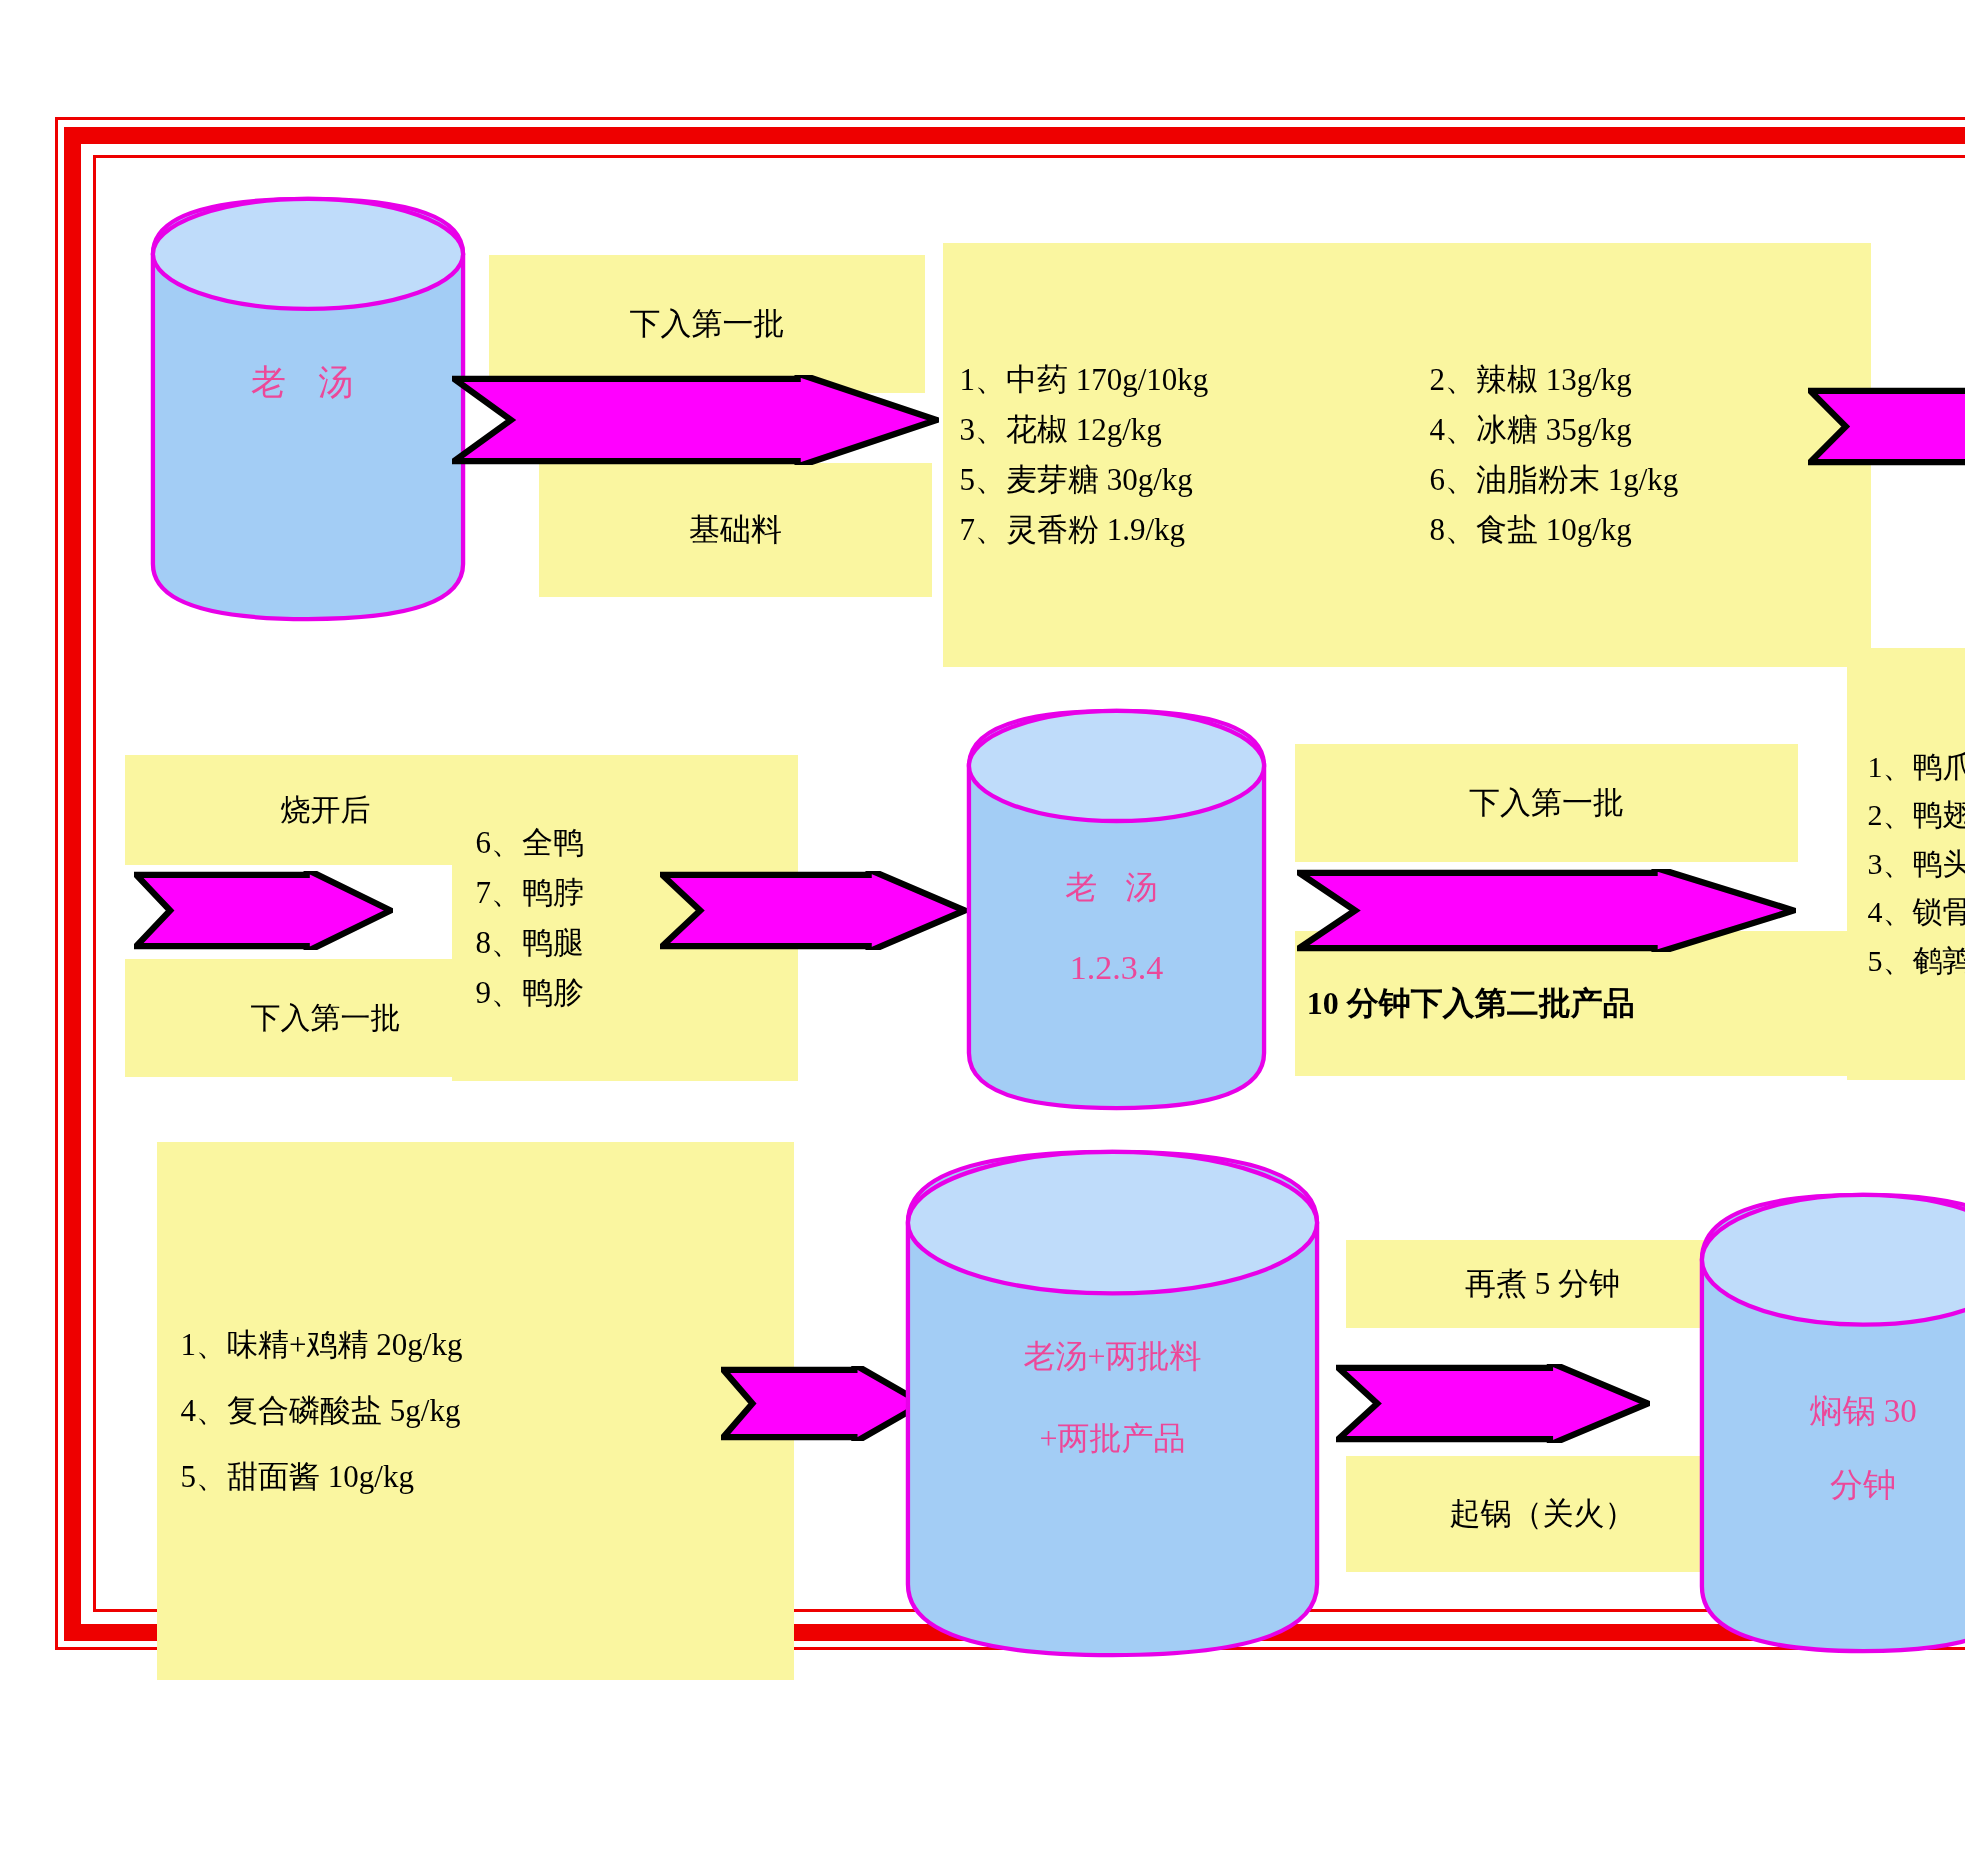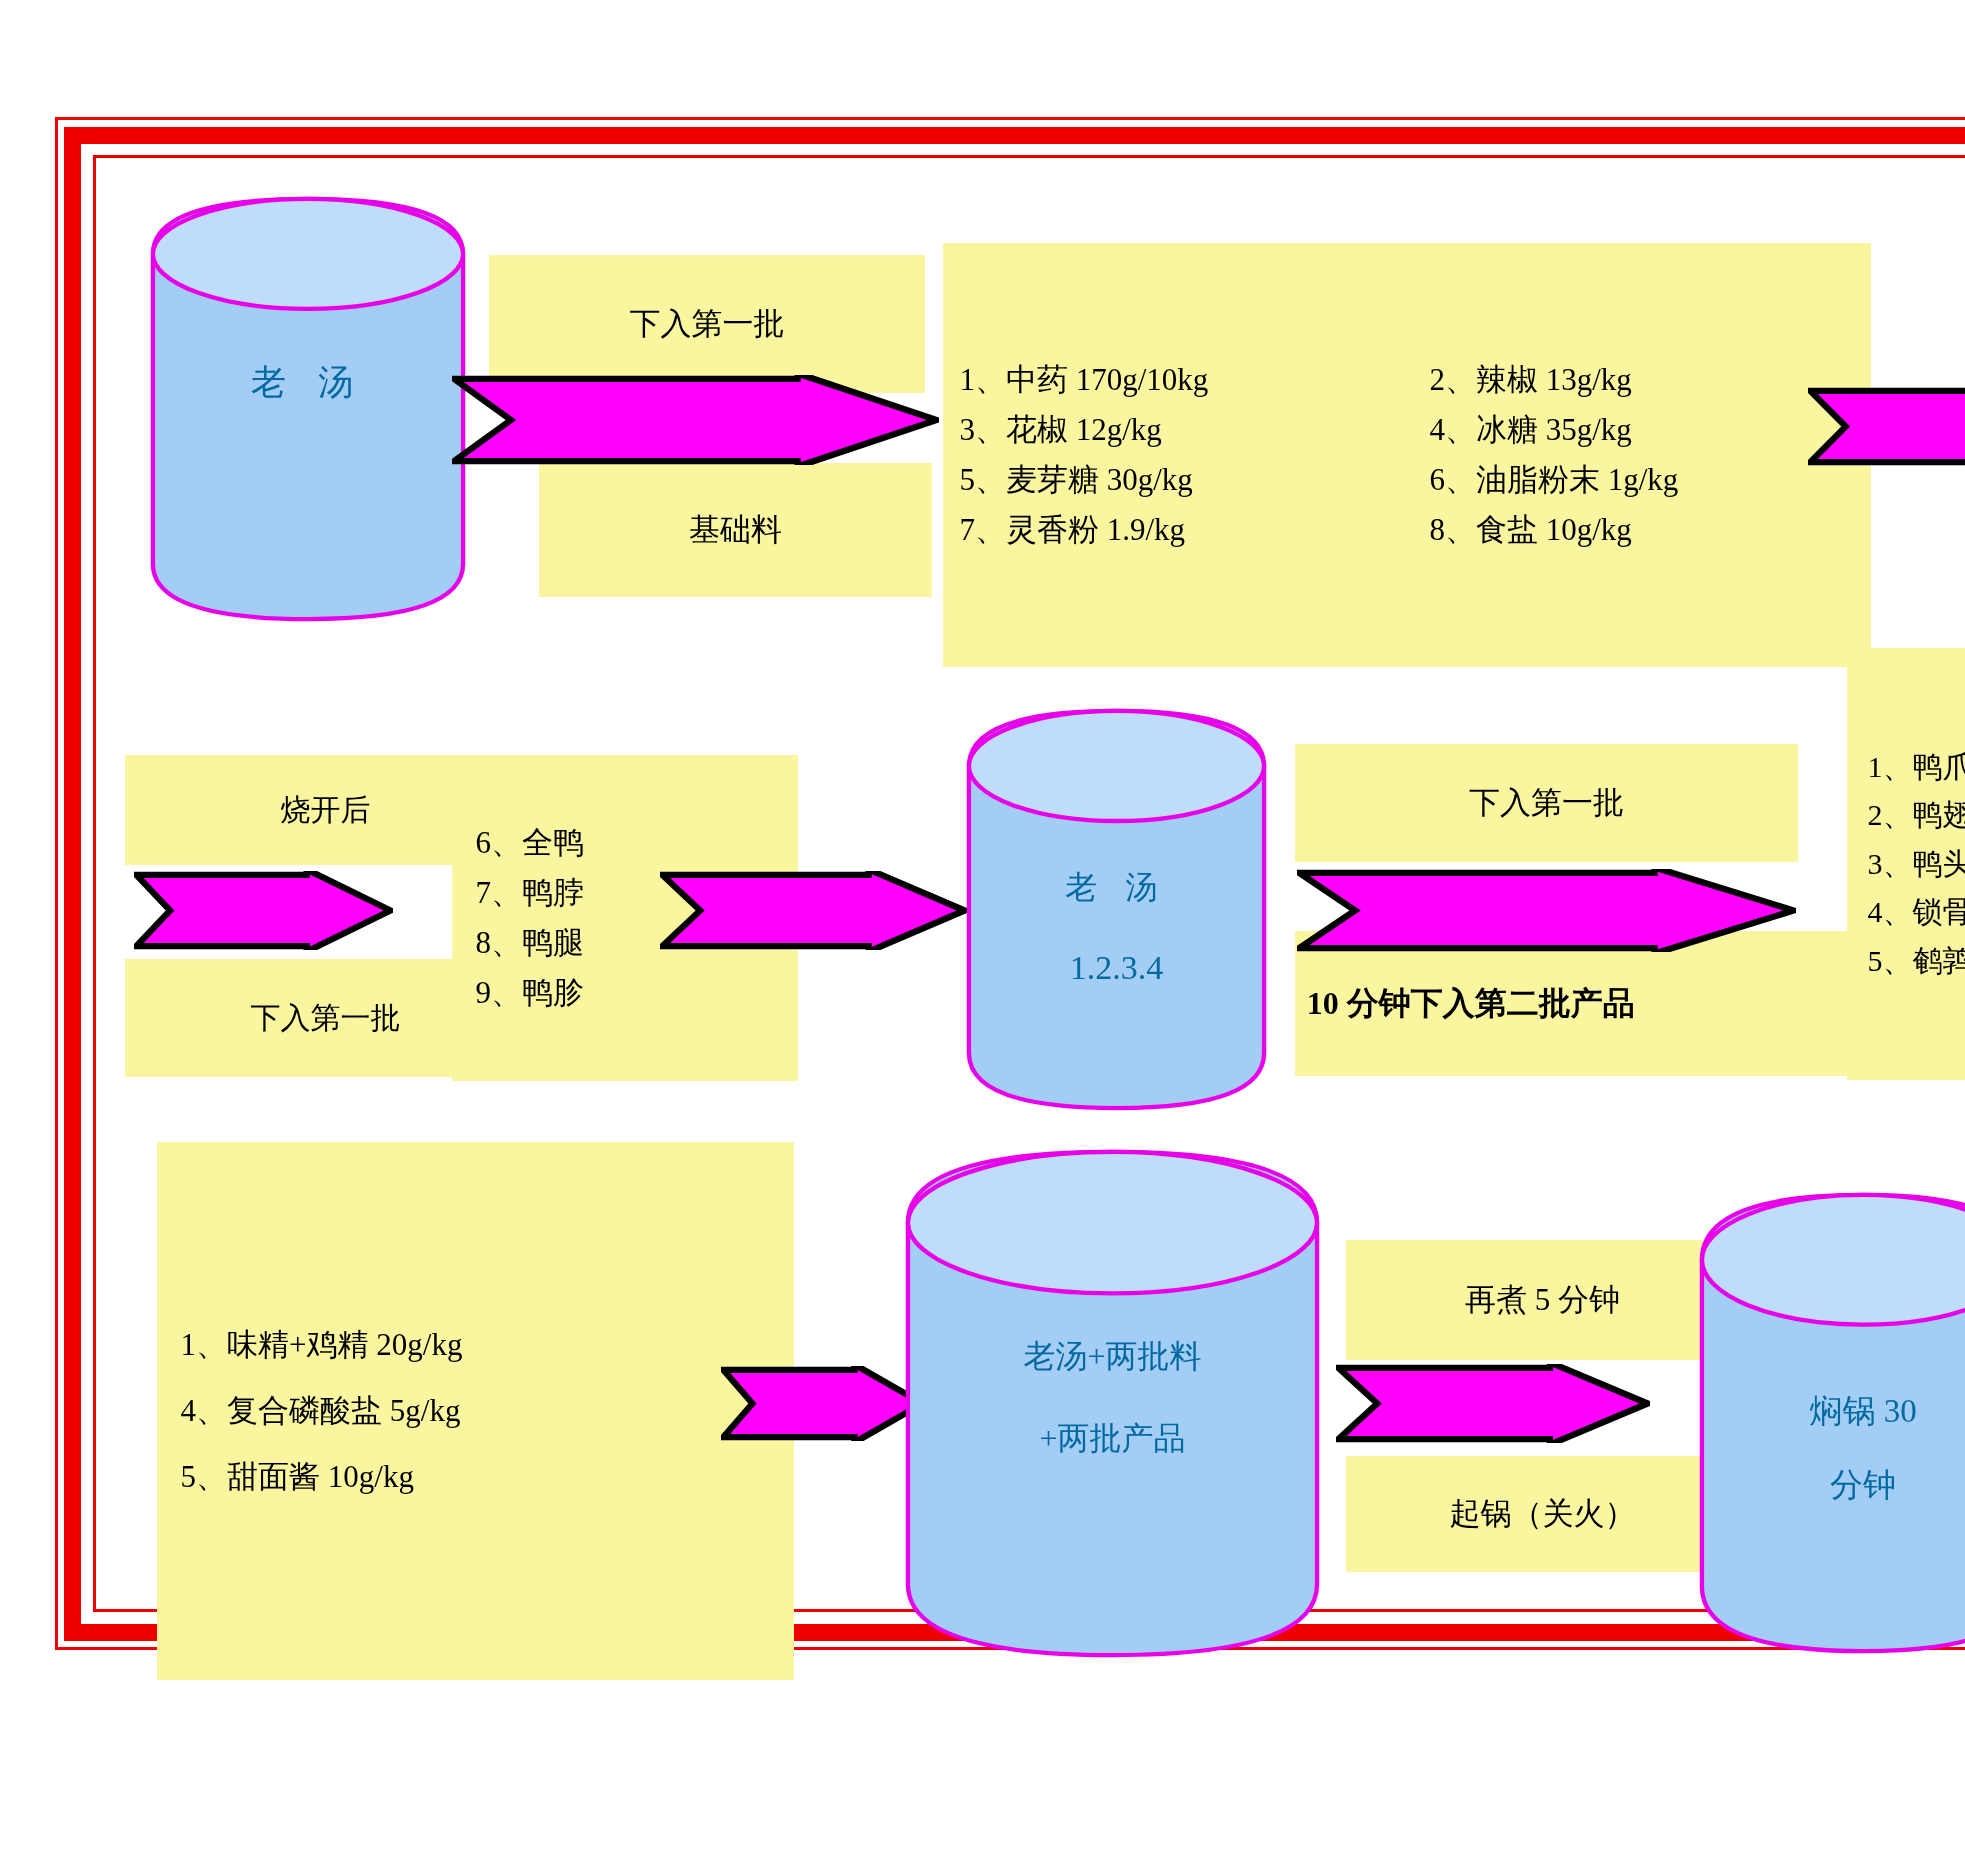--- a/index.html
+++ b/index.html
@@ -30,21 +30,21 @@
   }
   .ybox .ln{line-height:1.62;}
   .ctr{align-items:center;text-align:center;}
   .lft{align-items:flex-start;text-align:left;}
 
   
   .cyl{position:absolute;}
   .cyl svg{position:absolute;left:0;top:0;width:100%;height:100%;display:block;}
   .cyl .cyltext{
     position:absolute;left:0;width:100%;
-    text-align:center;color:#0369a1;z-index:3;white-space:nowrap;
+    text-align:center;color:#ec4899;z-index:3;white-space:nowrap;
     line-height:1.45;
   }
 
   
   .arrow{position:absolute;}
   .arrow svg{width:100%;height:100%;display:block;}
 </style>
 </head>
 <body>
 
@@ -171,21 +171,21 @@
 
 <div class="cyl" style="left:904px;top:1148px;width:417px;height:511px;">
   <svg viewBox="0 0 1060 1300" preserveAspectRatio="none">
     <path d="M10 190 Q10 10 530 10 Q1050 10 1050 190 L1050 1110 Q1050 1290 530 1290 Q10 1290 10 1110 Z" fill="#a3cdf5" stroke="#e800e8" stroke-width="11"></path>
     <ellipse cx="530" cy="190" rx="520" ry="180" fill="#bfdcfa" stroke="#e800e8" stroke-width="11"></ellipse>
   </svg>
   <div class="cyltext" style="top:185px;font-size:32px;">老汤+两批料</div>
   <div class="cyltext" style="top:267px;font-size:32px;">+两批产品</div>
 </div>
 
-<div class="ybox ctr" style="left:1346px;top:1240px;width:393px;height:120px;font-size:31px;">
+<div class="ybox ctr" style="left:1346px;top:1240px;width:393px;height:88px;font-size:31px;">
   <div class="ln">再煮 5 分钟</div>
 </div>
 
 <div class="ybox ctr" style="left:1346px;top:1456px;width:393px;height:116px;font-size:31px;">
   <div class="ln">起锅（关火）</div>
 </div>
 
 <div class="arrow" style="left:1336px;top:1364px;width:314px;height:79px;">
   <svg viewBox="0 0 800 200" preserveAspectRatio="none">
     <polygon points="6,10 545,10 545,-4 794,100 545,204 545,190 6,190 105,100" fill="#ff00ff" stroke="#000000" stroke-width="16" stroke-linejoin="miter"></polygon>

